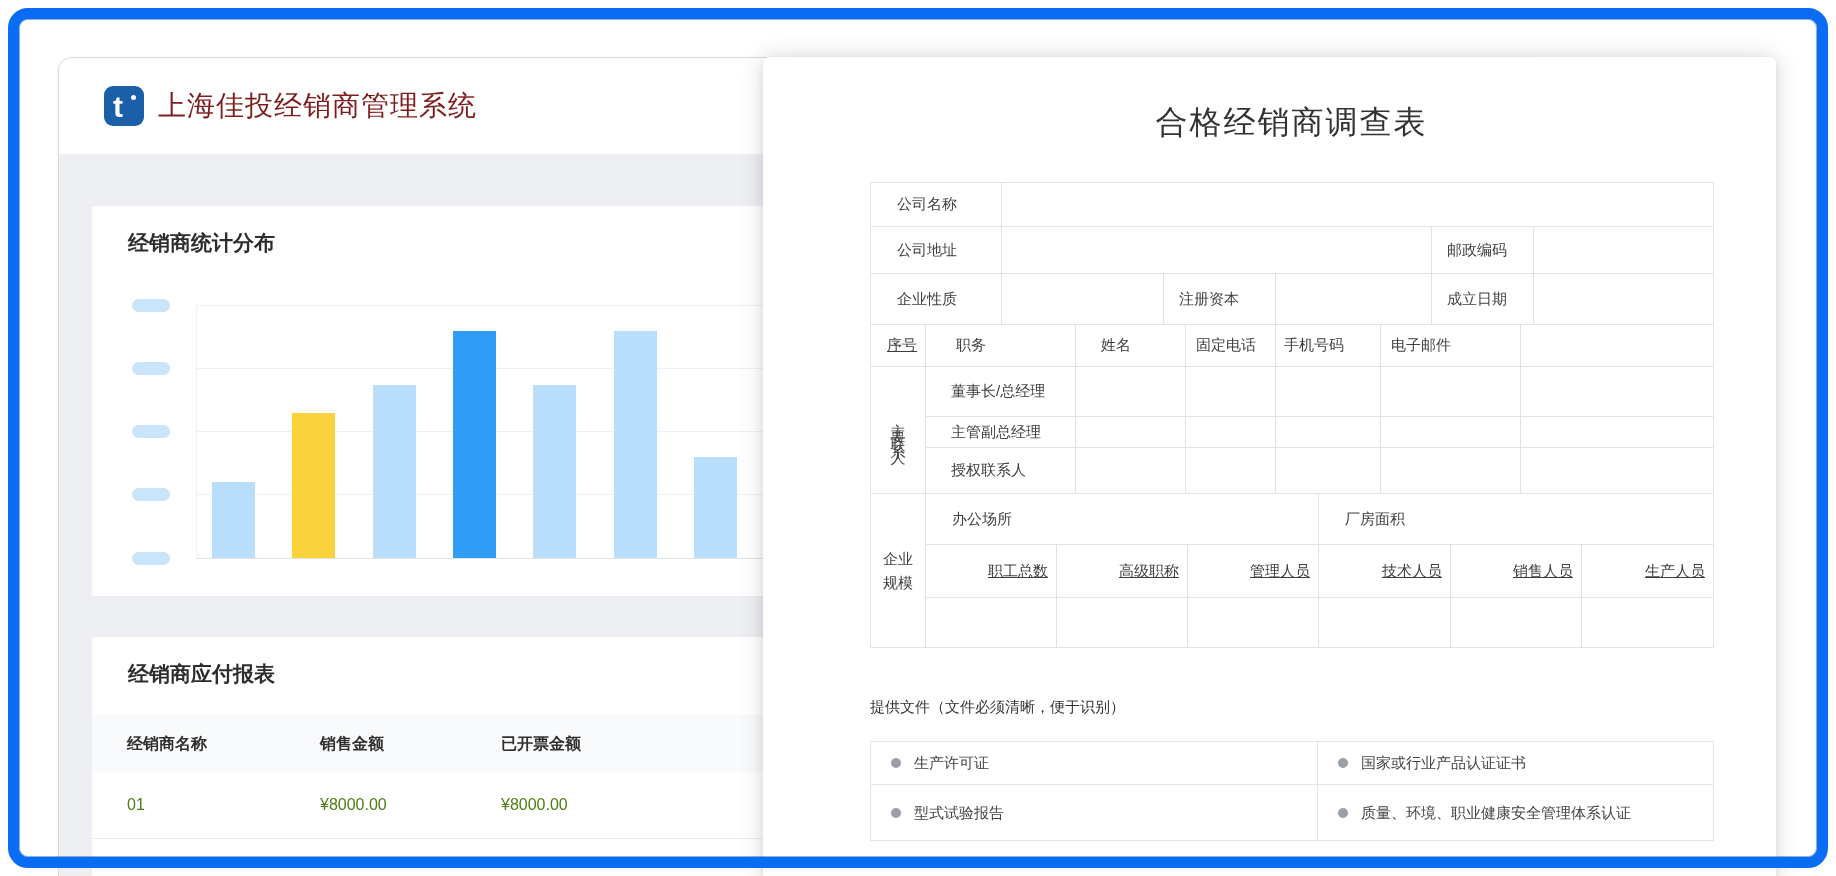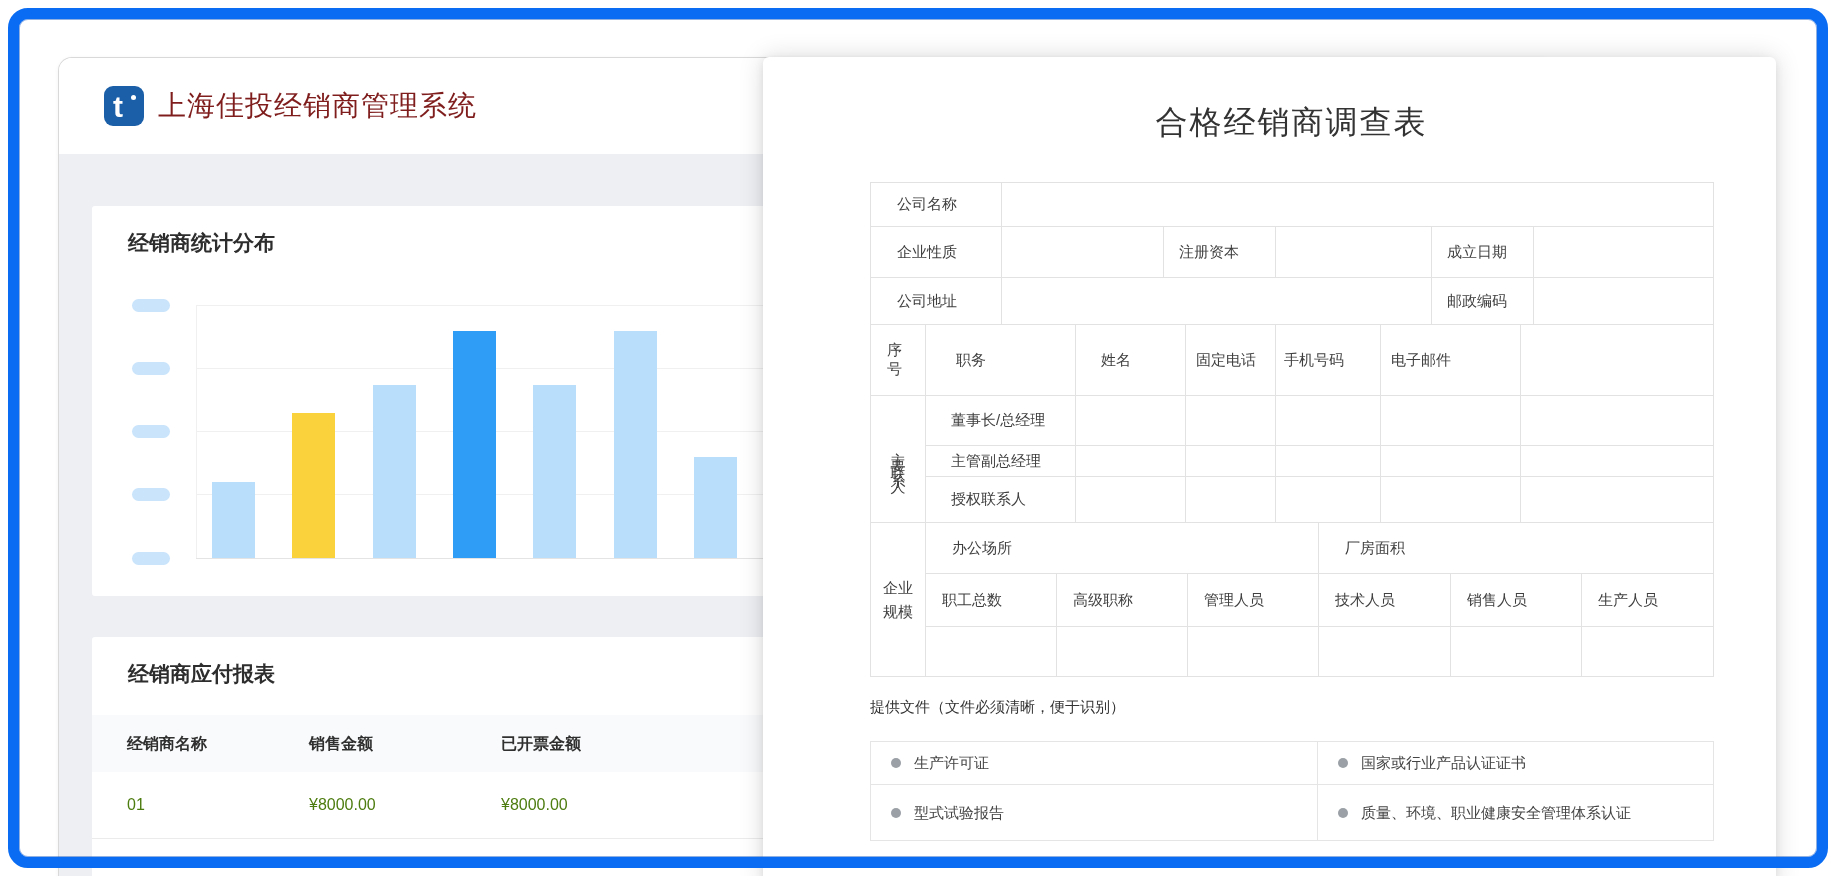--- a/index.html
+++ b/index.html
@@ -36,36 +36,36 @@
   .pill { position:absolute; left:40px; width:38px; height:13px; border-radius:7px; background:#c9e4fb; }
   .bar { position:absolute; width:43px; }
 
   
   .table-card { height:400px; margin-top:41px; }
   .pay-header { position:absolute; left:0; right:0; top:78px; height:57px; background:#f9fafb; }
   .pay-header span, .pay-row span { position:absolute; top:0; }
   .pay-header span { line-height:57px; font-size:16px; font-weight:bold; color:#303030; }
   .pay-row { position:absolute; left:0; right:0; top:135px; height:66px; }
   .pay-row span { line-height:66px; font-size:16px; color:#4d7c0f; }
-  .col-0 { left:35px; } .col-1 { left:217px; } .col-2 { left:409px; }
+  .col-0 { left:35px; } .col-1 { left:228px; } .col-2 { left:409px; }
   .pay-divider { position:absolute; left:0; right:0; top:201px; height:1px; background:#ebebeb; }
 
   
   .overlay { position:absolute; left:763px; top:57px; width:1013px; height:830px; background:#fff;
              border-radius:6px; z-index:10; overflow:hidden;
              box-shadow:0 0 26px rgba(0,0,0,.14), 0 2px 8px rgba(0,0,0,.08); }
   .survey-title { position:absolute; top:44px; left:107px; width:843px; text-align:center;
                   font-size:32px; color:#333; letter-spacing:2px; }
   .form { position:absolute; top:126px; left:107px; width:843px; }
   .form table { border-collapse:collapse; table-layout:fixed; width:843px; margin-top:-1px; }
   .form td, .form th { border:1px solid #e2e2e2; font-size:15px; font-weight:normal; color:#3f3f3f;
                        text-align:left; padding:0 0 0 15px; vertical-align:middle; }
   .form .lbl { padding-left:26px; }
   .form .role { padding-left:25px; }
-  .form .ctr { text-align:left; padding:16px; }
+  .form .ctr { text-align:right; padding:8px;text-decoration:underline; }
   .form .vert { text-align:center; padding:0; }
   .form .vert span { writing-mode:vertical-rl; text-orientation:upright; letter-spacing:7px; line-height:55px; }
   .form .vert2 { text-align:center; padding:0; }
   .form .vert2 span { display:inline-block; width:34px; line-height:24px; text-align:center; }
 
   .docs-label { position:absolute; top:641px; left:107px; font-size:15px; color:#333; }
   .docs-grid { position:absolute; top:684px; left:107px; width:843px; }
   .docs-grid table { border-collapse:collapse; table-layout:fixed; width:843px; }
   .docs-grid td { border:1px solid #e5e5e5; font-size:15px; color:#454545; padding-left:20px; }
   .bullet { display:inline-block; width:10px; height:10px; border-radius:50%; background:#9aa0a6;
@@ -138,32 +138,32 @@
             <col style="width:112px">
             <col style="width:156px">
             <col style="width:102px">
             <col style="width:180px">
           </colgroup>
         <tbody>
             <tr style="height:44px">
           <td class="lbl">公司名称</td>
           <td colspan="5"></td>
         </tr>
-        <tr style="height:51px">
-          <td class="lbl">企业性质</td>
-          <td></td>
-          <td>注册资本</td>
-          <td></td>
-          <td>成立日期</td>
-          <td></td>
-        </tr>
         <tr style="height:47px">
           <td class="lbl">公司地址</td>
           <td colspan="3"></td>
           <td>邮政编码</td>
+          <td></td>
+        </tr>
+        <tr style="height:51px">
+          <td class="lbl">企业性质</td>
+          <td></td>
+          <td>注册资本</td>
+          <td></td>
+          <td>成立日期</td>
           <td></td>
         </tr>
       </tbody>
         </table>
 
       <table>
         <colgroup>
             <col style="width:55px">
             <col style="width:150px">
             <col style="width:110px">

